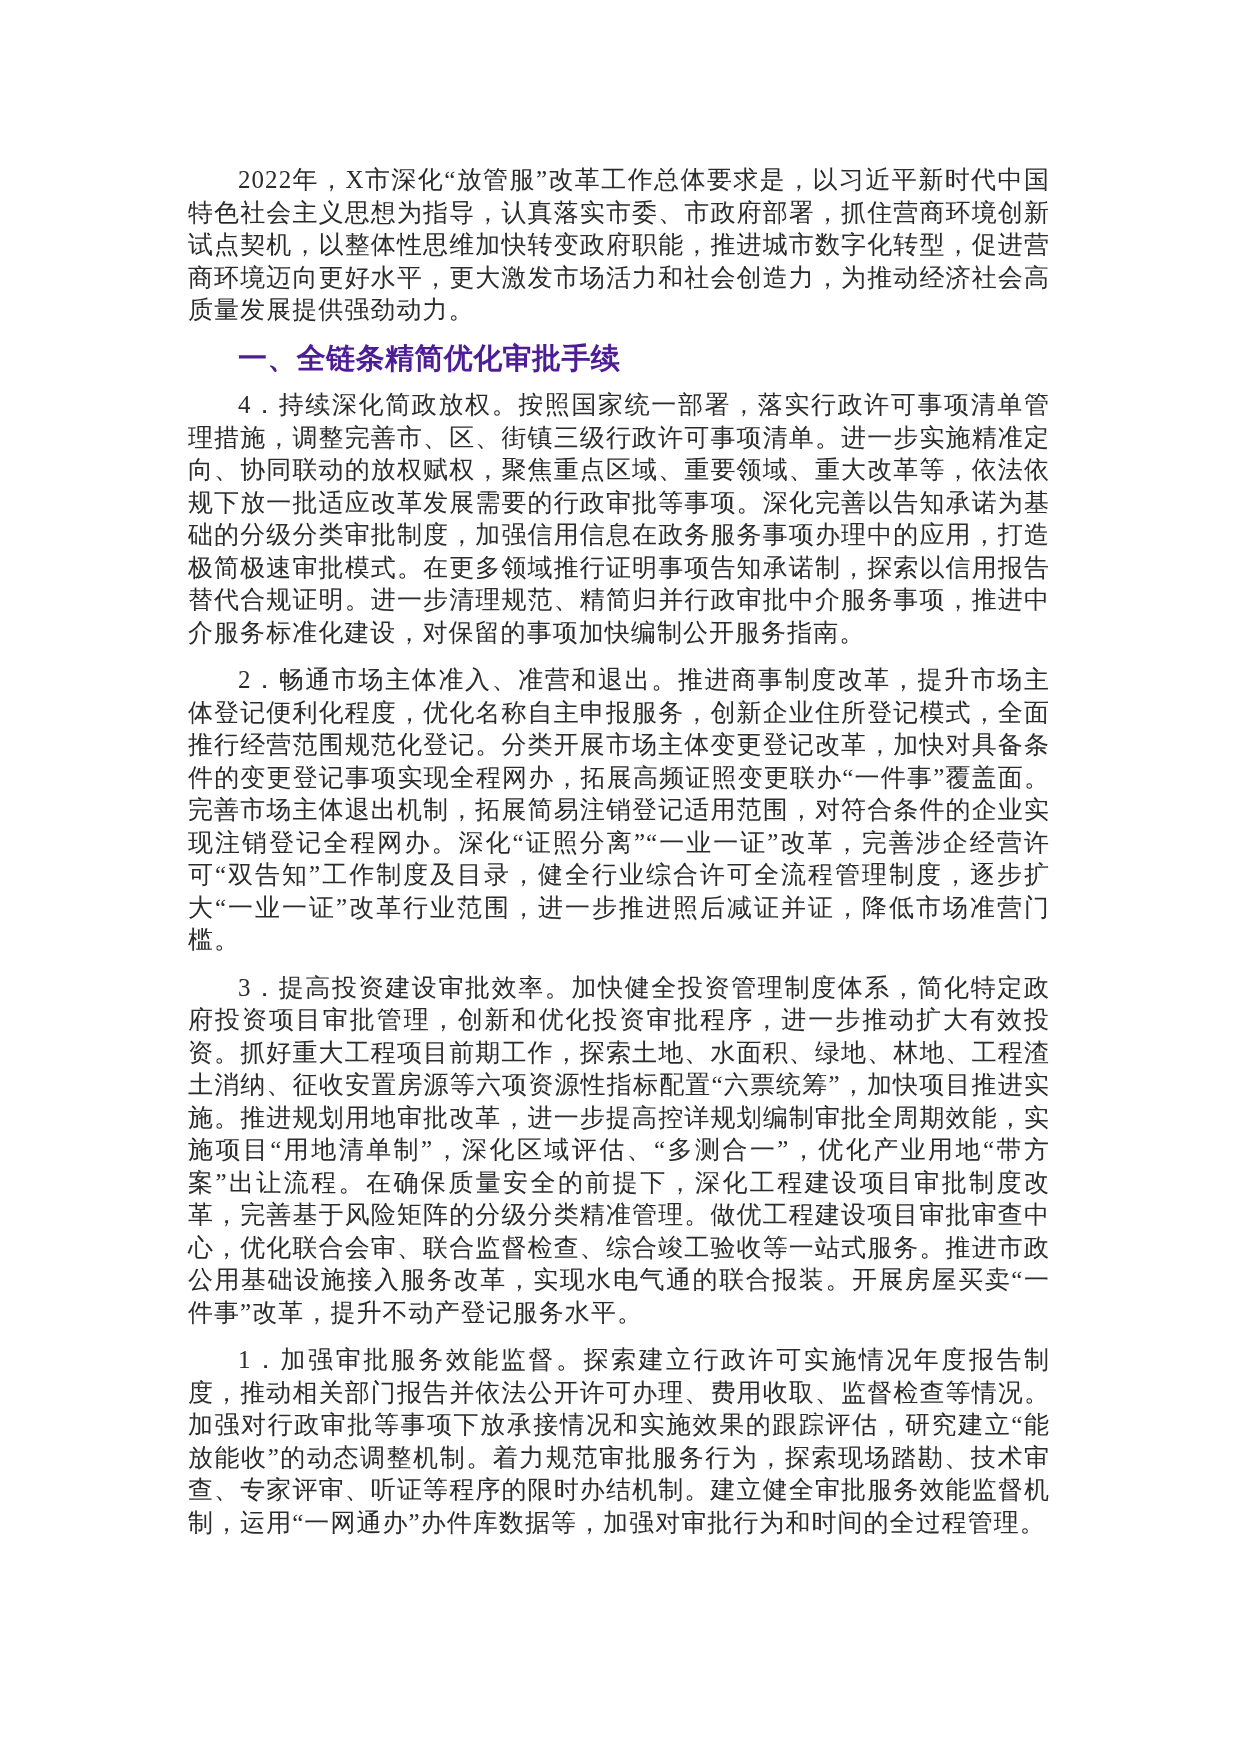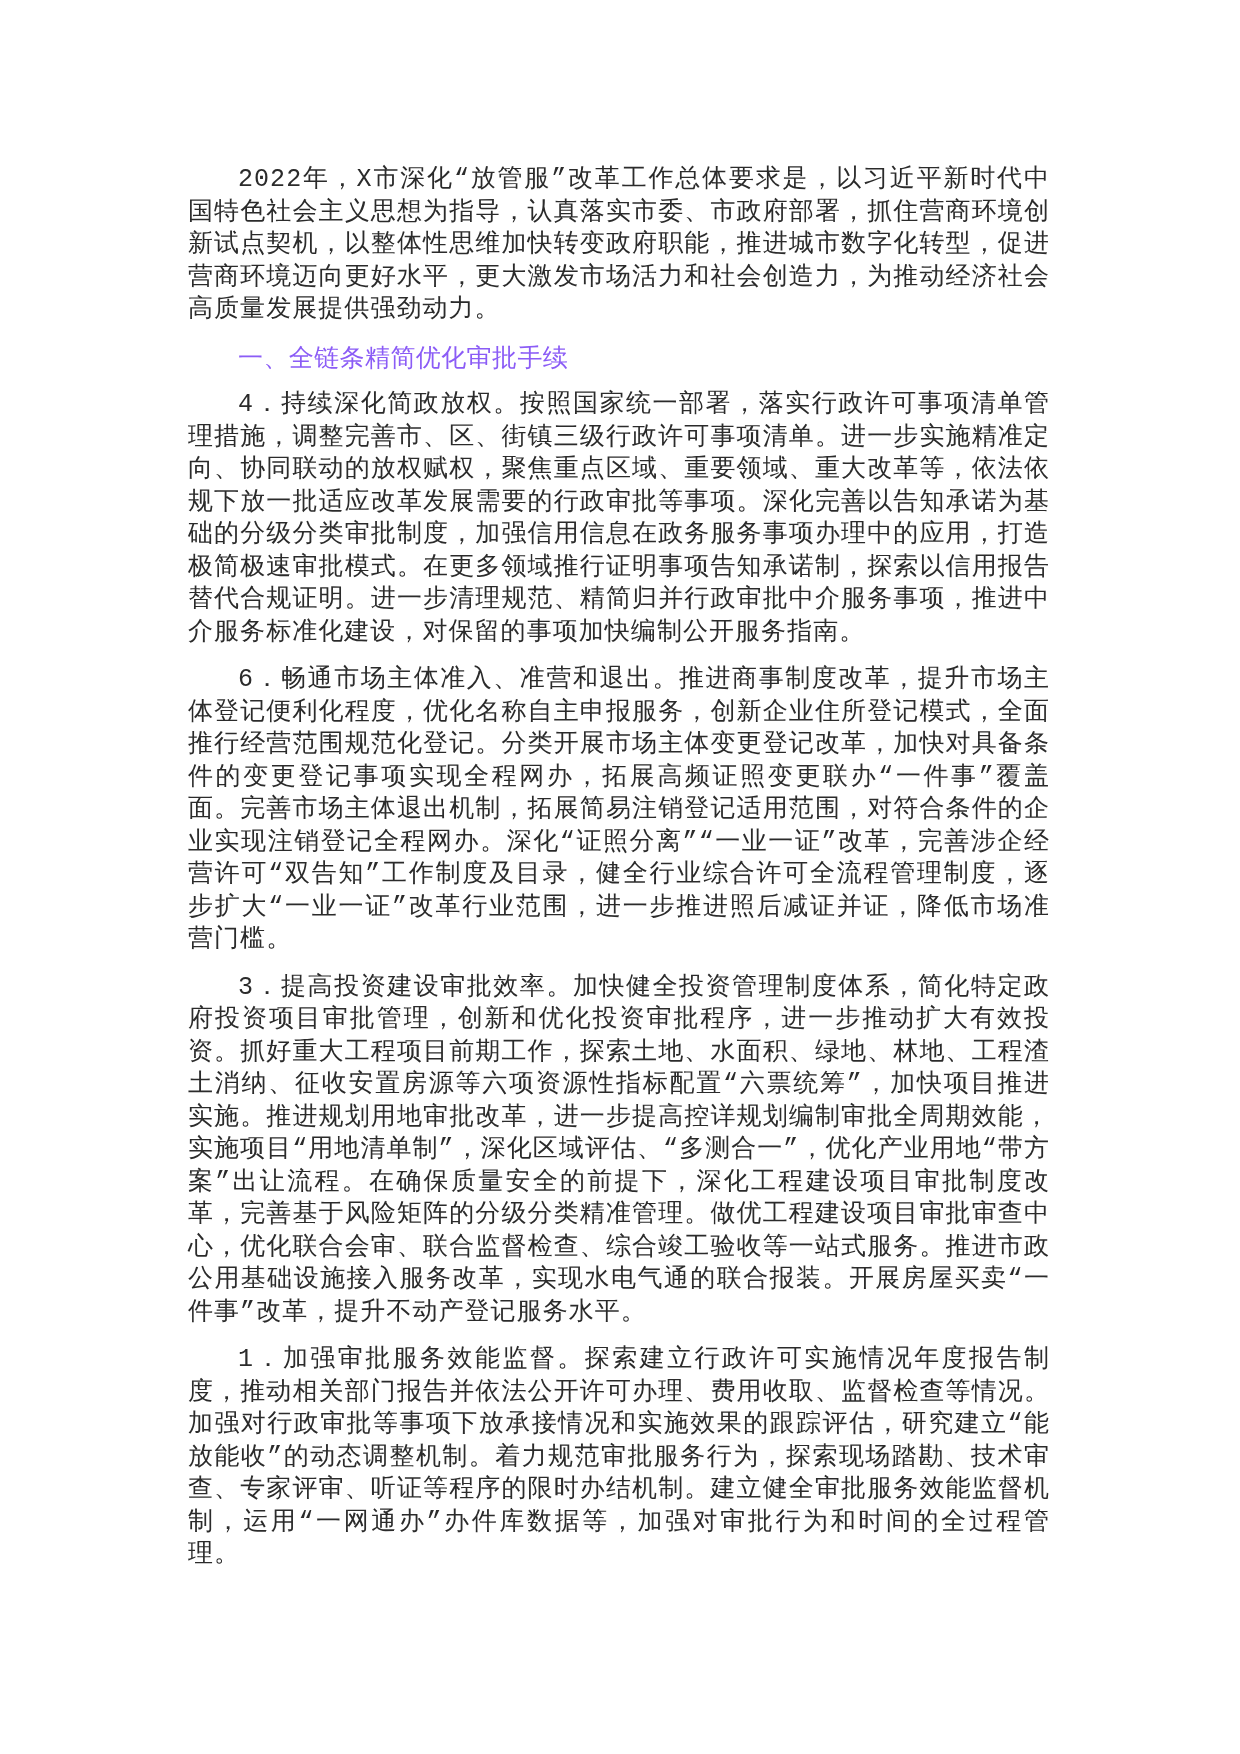--- a/index.html
+++ b/index.html
@@ -14,46 +14,46 @@
       overflow: hidden;
     }
     .page {
       position: absolute;
       left: 188px;
       top: 164px;
       width: 862px;
       color: #2b2b2b;
     }
     .para {
-      font-family: Liberation Mono, monospace;
+      font-family: Liberation Serif, serif;
       font-size: 25px;
       line-height: 32.5px;
       letter-spacing: 1.05px;
       text-indent: 50px;
       margin: 0 0 15px 0;
       text-align: justify;
       text-justify: inter-character;
     }
     .heading {
       font-family: "DejaVu Sans", "Liberation Sans", sans-serif;
-      font-weight: normal;
-      font-size: 25px;
+      font-weight: bold;
+      font-size: 29px;
       line-height: 32.5px;
       letter-spacing: 0.4px;
       text-indent: 50px;
       margin: 0 0 15px 0;
-      color: #8b5cf6;
+      color: #4c1d95;
     }
   </style>
 </head>
 <body>
 
 <div class="page">
   <p class="para">2022年，X市深化“放管服”改革工作总体要求是，以习近平新时代中国特色社会主义思想为指导，认真落实市委、市政府部署，抓住营商环境创新试点契机，以整体性思维加快转变政府职能，推进城市数字化转型，促进营商环境迈向更好水平，更大激发市场活力和社会创造力，为推动经济社会高质量发展提供强劲动力。</p>
 
   <h2 class="heading">一、全链条精简优化审批手续</h2>
 
   <p class="para">4．持续深化简政放权。按照国家统一部署，落实行政许可事项清单管理措施，调整完善市、区、街镇三级行政许可事项清单。进一步实施精准定向、协同联动的放权赋权，聚焦重点区域、重要领域、重大改革等，依法依规下放一批适应改革发展需要的行政审批等事项。深化完善以告知承诺为基础的分级分类审批制度，加强信用信息在政务服务事项办理中的应用，打造极简极速审批模式。在更多领域推行证明事项告知承诺制，探索以信用报告替代合规证明。进一步清理规范、精简归并行政审批中介服务事项，推进中介服务标准化建设，对保留的事项加快编制公开服务指南。</p>
-  <p class="para">6．畅通市场主体准入、准营和退出。推进商事制度改革，提升市场主体登记便利化程度，优化名称自主申报服务，创新企业住所登记模式，全面推行经营范围规范化登记。分类开展市场主体变更登记改革，加快对具备条件的变更登记事项实现全程网办，拓展高频证照变更联办“一件事”覆盖面。完善市场主体退出机制，拓展简易注销登记适用范围，对符合条件的企业实现注销登记全程网办。深化“证照分离”“一业一证”改革，完善涉企经营许可“双告知”工作制度及目录，健全行业综合许可全流程管理制度，逐步扩大“一业一证”改革行业范围，进一步推进照后减证并证，降低市场准营门槛。</p>
+  <p class="para">2．畅通市场主体准入、准营和退出。推进商事制度改革，提升市场主体登记便利化程度，优化名称自主申报服务，创新企业住所登记模式，全面推行经营范围规范化登记。分类开展市场主体变更登记改革，加快对具备条件的变更登记事项实现全程网办，拓展高频证照变更联办“一件事”覆盖面。完善市场主体退出机制，拓展简易注销登记适用范围，对符合条件的企业实现注销登记全程网办。深化“证照分离”“一业一证”改革，完善涉企经营许可“双告知”工作制度及目录，健全行业综合许可全流程管理制度，逐步扩大“一业一证”改革行业范围，进一步推进照后减证并证，降低市场准营门槛。</p>
   <p class="para">3．提高投资建设审批效率。加快健全投资管理制度体系，简化特定政府投资项目审批管理，创新和优化投资审批程序，进一步推动扩大有效投资。抓好重大工程项目前期工作，探索土地、水面积、绿地、林地、工程渣土消纳、征收安置房源等六项资源性指标配置“六票统筹”，加快项目推进实施。推进规划用地审批改革，进一步提高控详规划编制审批全周期效能，实施项目“用地清单制”，深化区域评估、“多测合一”，优化产业用地“带方案”出让流程。在确保质量安全的前提下，深化工程建设项目审批制度改革，完善基于风险矩阵的分级分类精准管理。做优工程建设项目审批审查中心，优化联合会审、联合监督检查、综合竣工验收等一站式服务。推进市政公用基础设施接入服务改革，实现水电气通的联合报装。开展房屋买卖“一件事”改革，提升不动产登记服务水平。</p>
   <p class="para">1．加强审批服务效能监督。探索建立行政许可实施情况年度报告制度，推动相关部门报告并依法公开许可办理、费用收取、监督检查等情况。加强对行政审批等事项下放承接情况和实施效果的跟踪评估，研究建立“能放能收”的动态调整机制。着力规范审批服务行为，探索现场踏勘、技术审查、专家评审、听证等程序的限时办结机制。建立健全审批服务效能监督机制，运用“一网通办”办件库数据等，加强对审批行为和时间的全过程管理。</p>
 
 </div>
 
 </body></html>

